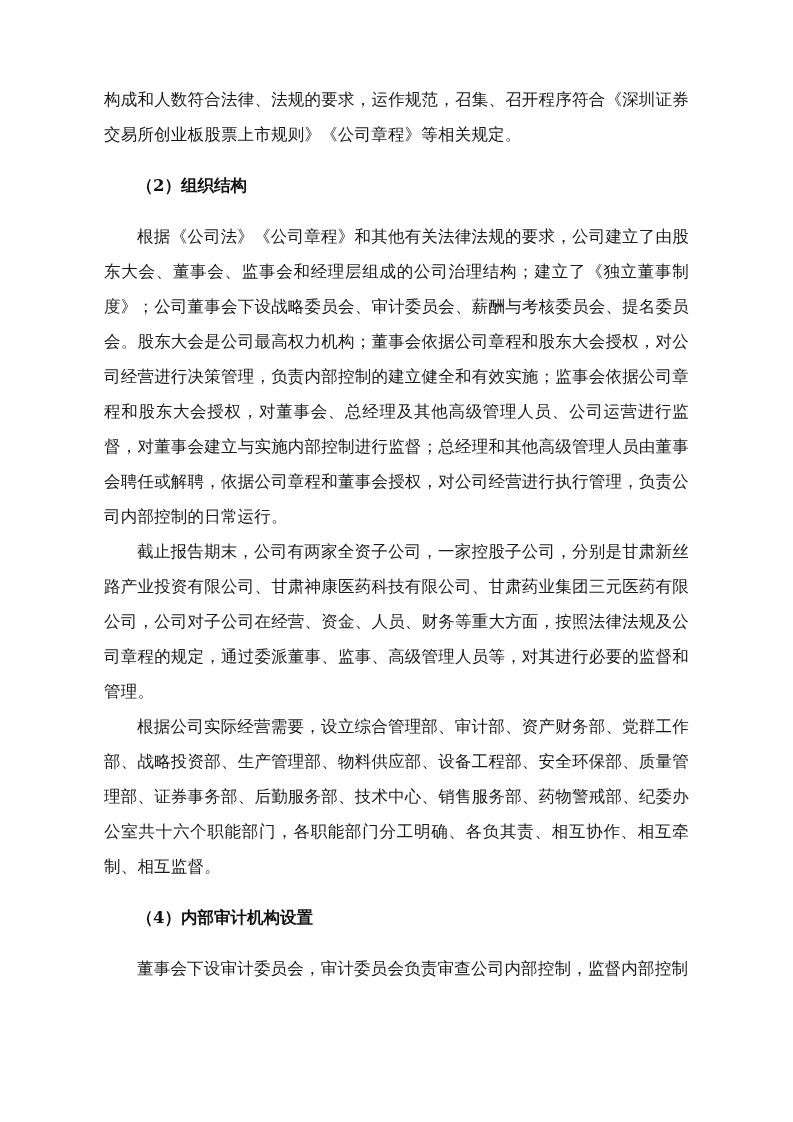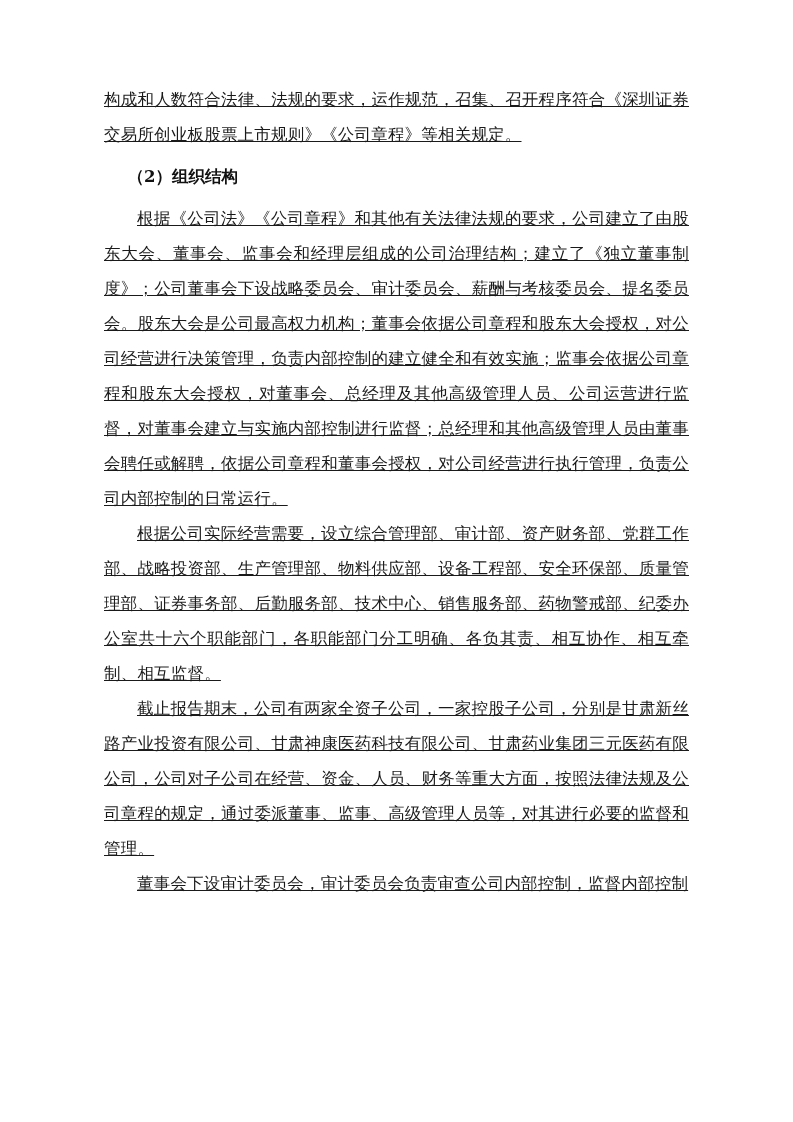--- a/index.html
+++ b/index.html
@@ -26,49 +26,49 @@
     width: 585px;
   }
   .para {
     font-size: 16.5px;
     line-height: 35px;
     color: #1a1a1a;
     text-align: justify;
     text-justify: inter-ideograph;
     margin: 0;
     letter-spacing: 0.2px;
-    text-decoration: underline;
   }
   .indent2 {
     text-indent: 2em;
   }
   .heading {
     font-size: 16.5px;
     line-height: 35px;
     color: #111111;
-    margin: 7px;
+    margin: 16px;
     font-weight: bold;
     text-indent: 1em;
   }
 </style>
 </head>
 <body>
 
 <div class="page">
   <div class="content">
 
     <p class="para">构成和人数符合法律、法规的要求，运作规范，召集、召开程序符合《深圳证券交易所创业板股票上市规则》《公司章程》等相关规定。</p>
 
     <p class="heading">（2）组织结构</p>
 
     <p class="para indent2">根据《公司法》《公司章程》和其他有关法律法规的要求，公司建立了由股东大会、董事会、监事会和经理层组成的公司治理结构；建立了《独立董事制度》；公司董事会下设战略委员会、审计委员会、薪酬与考核委员会、提名委员会。股东大会是公司最高权力机构；董事会依据公司章程和股东大会授权，对公司经营进行决策管理，负责内部控制的建立健全和有效实施；监事会依据公司章程和股东大会授权，对董事会、总经理及其他高级管理人员、公司运营进行监督，对董事会建立与实施内部控制进行监督；总经理和其他高级管理人员由董事会聘任或解聘，依据公司章程和董事会授权，对公司经营进行执行管理，负责公司内部控制的日常运行。</p>
 
+    <p class="para indent2">截止报告期末，公司有两家全资子公司，一家控股子公司，分别是甘肃新丝路产业投资有限公司、甘肃神康医药科技有限公司、甘肃药业集团三元医药有限公司，公司对子公司在经营、资金、人员、财务等重大方面，按照法律法规及公司章程的规定，通过委派董事、监事、高级管理人员等，对其进行必要的监督和管理。</p>
+
     <p class="para indent2">根据公司实际经营需要，设立综合管理部、审计部、资产财务部、党群工作部、战略投资部、生产管理部、物料供应部、设备工程部、安全环保部、质量管理部、证券事务部、后勤服务部、技术中心、销售服务部、药物警戒部、纪委办公室共十六个职能部门，各职能部门分工明确、各负其责、相互协作、相互牵制、相互监督。</p>
-
-    <p class="para indent2">截止报告期末，公司有两家全资子公司，一家控股子公司，分别是甘肃新丝路产业投资有限公司、甘肃神康医药科技有限公司、甘肃药业集团三元医药有限公司，公司对子公司在经营、资金、人员、财务等重大方面，按照法律法规及公司章程的规定，通过委派董事、监事、高级管理人员等，对其进行必要的监督和管理。</p>
 
 
 
+    <p class="heading">（4）内部审计机构设置</p>
 
     <p class="para indent2">董事会下设审计委员会，审计委员会负责审查公司内部控制，监督内部控制</p>
 
   </div>
 </div>
 
 </body></html>

